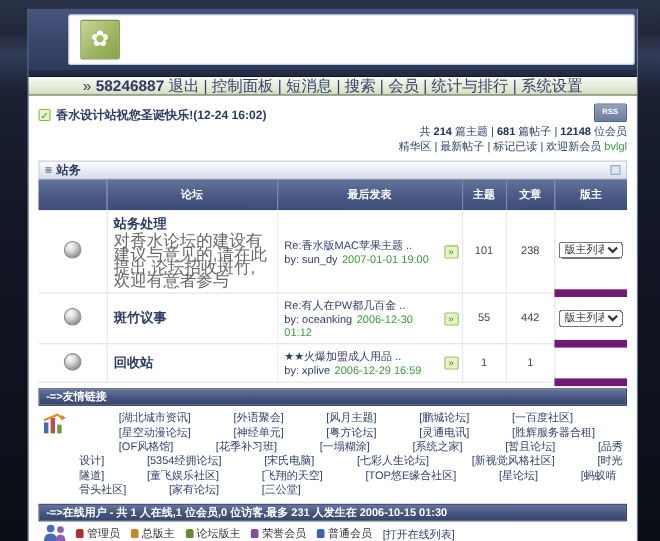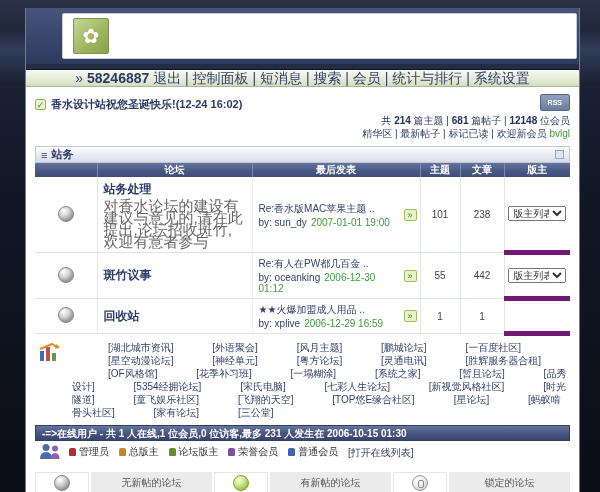--- a/index.html
+++ b/index.html
@@ -44,27 +44,27 @@
   
   .cat-bar { margin-top:6px; height:17px; background:linear-gradient(180deg,#fdfdfe 0%,#e6e9f0 60%,#d8dde8 100%);
     border:1px solid #c2c8d6; display:flex; align-items:center; justify-content:space-between; padding:0 5px;
     font-size:11px; font-weight:bold; color:#2c3a66; }
   .cat-left { display:flex; align-items:center; gap:4px; }
   .cat-toggle { width:9px; height:9px; background:#dde6f2; border:1px solid #93a5c4; cursor:pointer; }
 
   
   table.forum { width:100%; border-collapse:collapse; font-size:10px; table-layout:fixed; }
   table.forum th { background:linear-gradient(180deg,#62739c 0%,#4a5a85 55%,#3d4c77 100%); color:#fff; font-weight:bold;
-    height:14px; border-left:1px solid #7c8cb0; }
+    height:28px; border-left:1px solid #7c8cb0; }
   table.forum th:first-child { border-left:none; }
   td.icon-cell { text-align:center; border-right:1px solid #e2e6ee; border-bottom:1px solid #dfe3ec; }
   td.forum-cell { padding:4px 6px; border-bottom:1px solid #dfe3ec; }
   td.last-cell { padding:4px 18px 4px 6px; border-bottom:1px solid #dfe3ec; position:relative; border-left:1px solid #eef0f5; }
   td.num-cell { text-align:center; color:#444; border-left:1px solid #e4e7ef; border-bottom:1px solid #dfe3ec; }
-  td.mod-cell { text-align:center; border-left:1px solid #e4e7ef; border-bottom:5px solid #701a75; }
+  td.mod-cell { text-align:center; border-left:1px solid #e4e7ef; border-bottom:7px solid #701a75; }
   .fname { font-size:12px; font-weight:bold; color:#2c3a66; cursor:pointer; }
   .fdesc { font-size:15px; color:#666; line-height:12px; margin-top:2px; }
   .lp-title { color:#33406b; cursor:pointer; }
   .lp-by { color:#33406b; margin-top:1px; }
   .lp-time { color:#3c9b3c; margin-left:4px; }
   .sphere { width:16px; height:16px; border-radius:50%; display:inline-block;
     background:radial-gradient(circle at 35% 28%,#ffffff 0%,#d8d8d8 35%,#9a9a9a 70%,#6f6f6f 100%); border:1px solid #8a8a8a; }
   .sphere.green { background:radial-gradient(circle at 35% 28%,#f6ffda 0%,#cde98a 40%,#96c14a 75%,#6f9c2e 100%); border:1px solid #7da23c; }
   .sphere.locked { background:radial-gradient(circle at 35% 28%,#fdfdfd 0%,#ececec 45%,#c4c4c4 100%); border:1px solid #9a9a9a; position:relative; }
   .sphere.locked::after { content:""; position:absolute; left:5px; top:4px; width:4px; height:6px; border:1.5px solid #8b8b8b; border-radius:2px; }
@@ -197,20 +197,21 @@
           <div class="lp-by" data-name="lastpost-author"><span>by: xplive</span><span class="lp-time" data-name="lastpost-time">2006-12-29 16:59</span></div>
           <span class="go-icon" data-name="goto-lastpost-icon">»</span>
         </td>
         <td class="num-cell" data-name="topics-count">1</td>
         <td class="num-cell" data-name="articles-count">1</td>
         <td class="mod-cell"></td>
       </tr>
     </tbody>
       </table>
 
+    <div class="bar-dark" data-name="section-friend-links">-=&gt;友情链接</div>
 
     <div class="links-row" data-name="friend-links-box">
       <svg width="26" height="22" viewBox="0 0 26 22" data-name="links-chart-icon">
         <rect x="2" y="10" width="4" height="10" fill="#4a6ab0"></rect>
         <rect x="8" y="6" width="4" height="14" fill="#c05050"></rect>
         <rect x="14" y="12" width="4" height="8" fill="#6a9a40"></rect>
         <path d="M2 8 L14 3 L20 7" stroke="#e09020" stroke-width="2" fill="none"></path>
         <path d="M18 3 L22 6 L17 8 Z" fill="#e09020"></path>
       </svg>
       <div class="links-text" data-name="friend-links-list"><span data-name="friend-link">[湖北城市资讯]</span> <span data-name="friend-link">[外语聚会]</span> <span data-name="friend-link">[风月主题]</span> <span data-name="friend-link">[鹏城论坛]</span> <span data-name="friend-link">[一百度社区]</span> <span data-name="friend-link">[星空动漫论坛]</span> <span data-name="friend-link">[神经单元]</span> <span data-name="friend-link">[粤方论坛]</span> <span data-name="friend-link">[灵通电讯]</span> <span data-name="friend-link">[胜辉服务器合租]</span> <span data-name="friend-link">[OF风格馆]</span> <span data-name="friend-link">[花季补习班]</span> <span data-name="friend-link">[一塌糊涂]</span> <span data-name="friend-link">[系统之家]</span> <span data-name="friend-link">[暂且论坛]</span> <span data-name="friend-link">[品秀设计]</span> <span data-name="friend-link">[5354经拥论坛]</span> <span data-name="friend-link">[宋氏电脑]</span> <span data-name="friend-link">[七彩人生论坛]</span> <span data-name="friend-link">[新视觉风格社区]</span> <span data-name="friend-link">[时光隧道]</span> <span data-name="friend-link">[童飞娱乐社区]</span> <span data-name="friend-link">[飞翔的天空]</span> <span data-name="friend-link">[TOP悠E缘合社区]</span> <span data-name="friend-link">[星论坛]</span> <span data-name="friend-link">[蚂蚁啃骨头社区]</span> <span data-name="friend-link">[家有论坛]</span> <span data-name="friend-link">[三公堂]</span></div>

